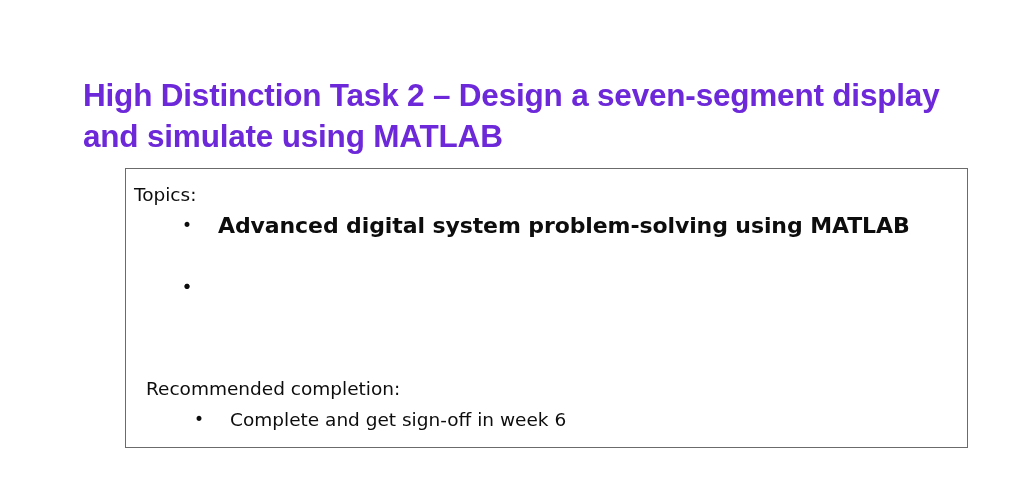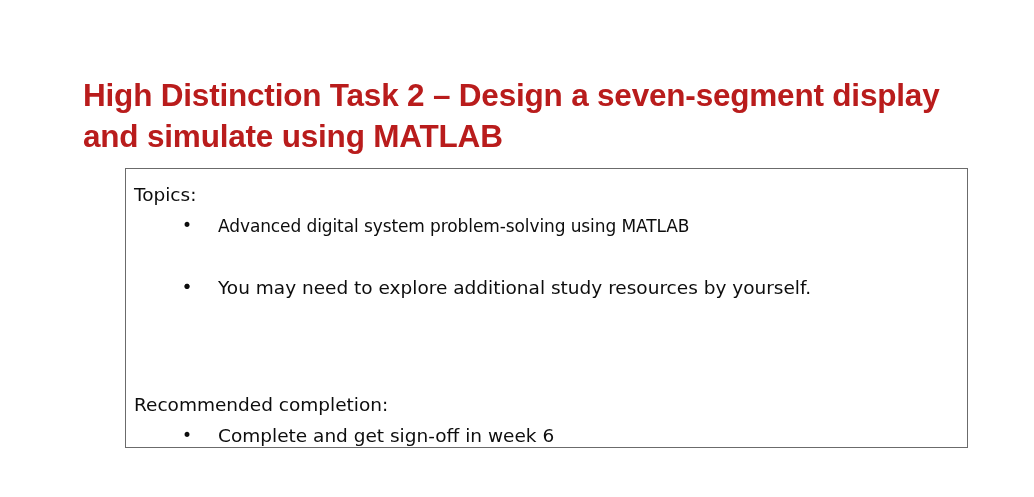--- a/index.html
+++ b/index.html
@@ -28,21 +28,21 @@
   .slide-title {
     position: absolute;
     left: 83px;
     top: 54px;
     width: 915px;
     font-family: "Liberation Sans", sans-serif;
     font-weight: bold;
     font-size: 31.5px;
     line-height: 41px;
     letter-spacing: -0.2px;
-    color: #b91c1c;
+    color: #6d28d9;
     white-space: pre-wrap;
   }
 
   
   .content-box {
     position: absolute;
     left: 125px;
     top: 168px;
     width: 843px;
     height: 280px;
@@ -98,29 +98,29 @@
     top: 0;
     width: 12px;
     text-align: center;
     font-family: "DejaVu Sans", sans-serif;
     font-size: 17px;
     line-height: 29px;
     color: #0d0d0d;
   }
 
   .bullet-item.is-bold .bullet-text {
-    font-weight: normal;
-    font-size: 17px;
+    font-weight: bold;
+    font-size: 22px;
     letter-spacing: -0.1px;
   }
 
   
   .sec-topics      { top: 6px; }
   .sec-resources   { top: 92px; }
-  .sec-completion  { top: 216px; }
+  .sec-completion  { top: 200px; margin-left: 12px; }
 
   .sec-topics .bullet-list     { margin-top: 4px; }
   .sec-resources .bullet-list  { margin-top: 4px; }
   .sec-completion .bullet-list { margin-top: 4px; }
 </style>
 </head>
 <body style="background: rgb(255, 255, 255);">
 
 <div class="slide">
 
@@ -139,21 +139,20 @@
         </ul>
       </div>
 
       <div class="section sec-resources">
         <ul class="bullet-list">
           <li class="bullet-item">
             <span class="bullet-dot">•</span>
           </li>
           <li class="bullet-item">
             <span class="bullet-dot">•</span>
-            <span class="bullet-text">You may need to explore additional study resources by yourself.</span>
           </li>
         </ul>
       </div>
 
       <div class="section sec-completion">
         <div class="section-heading">Recommended completion:</div>
         <ul class="bullet-list">
           <li class="bullet-item">
             <span class="bullet-dot">•</span>
             <span class="bullet-text">Complete and get sign-off in week 6</span>

